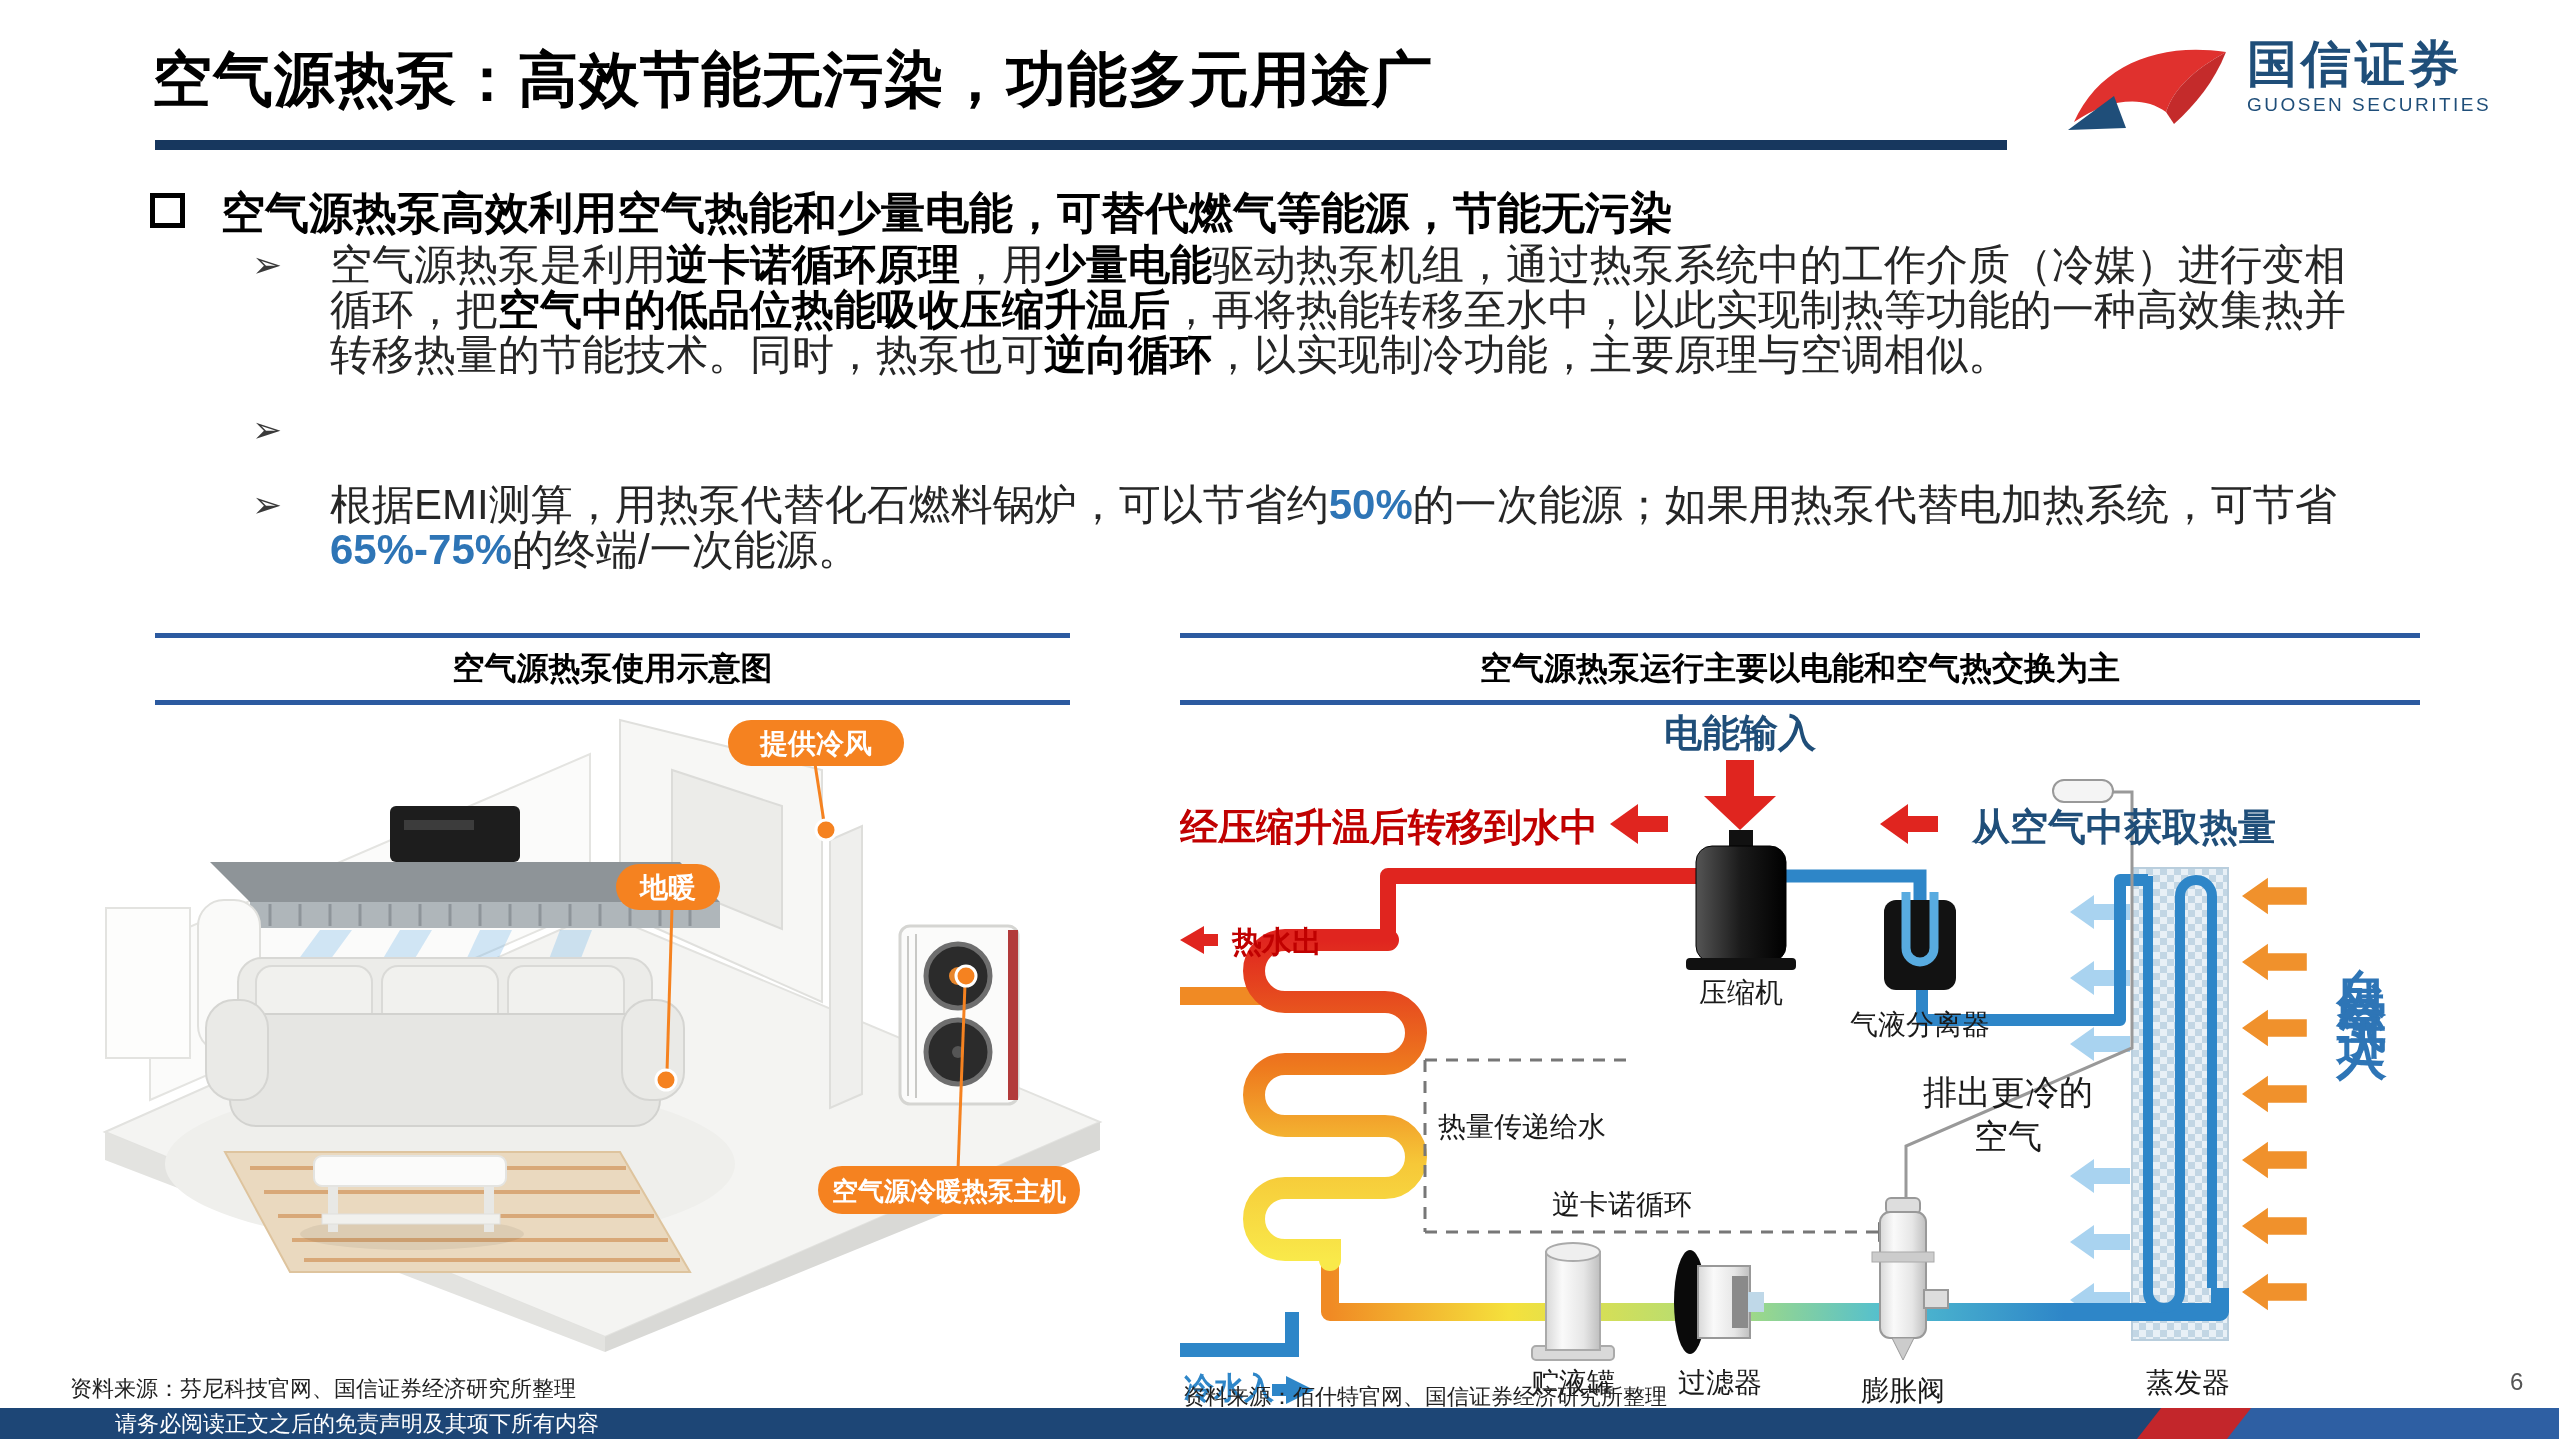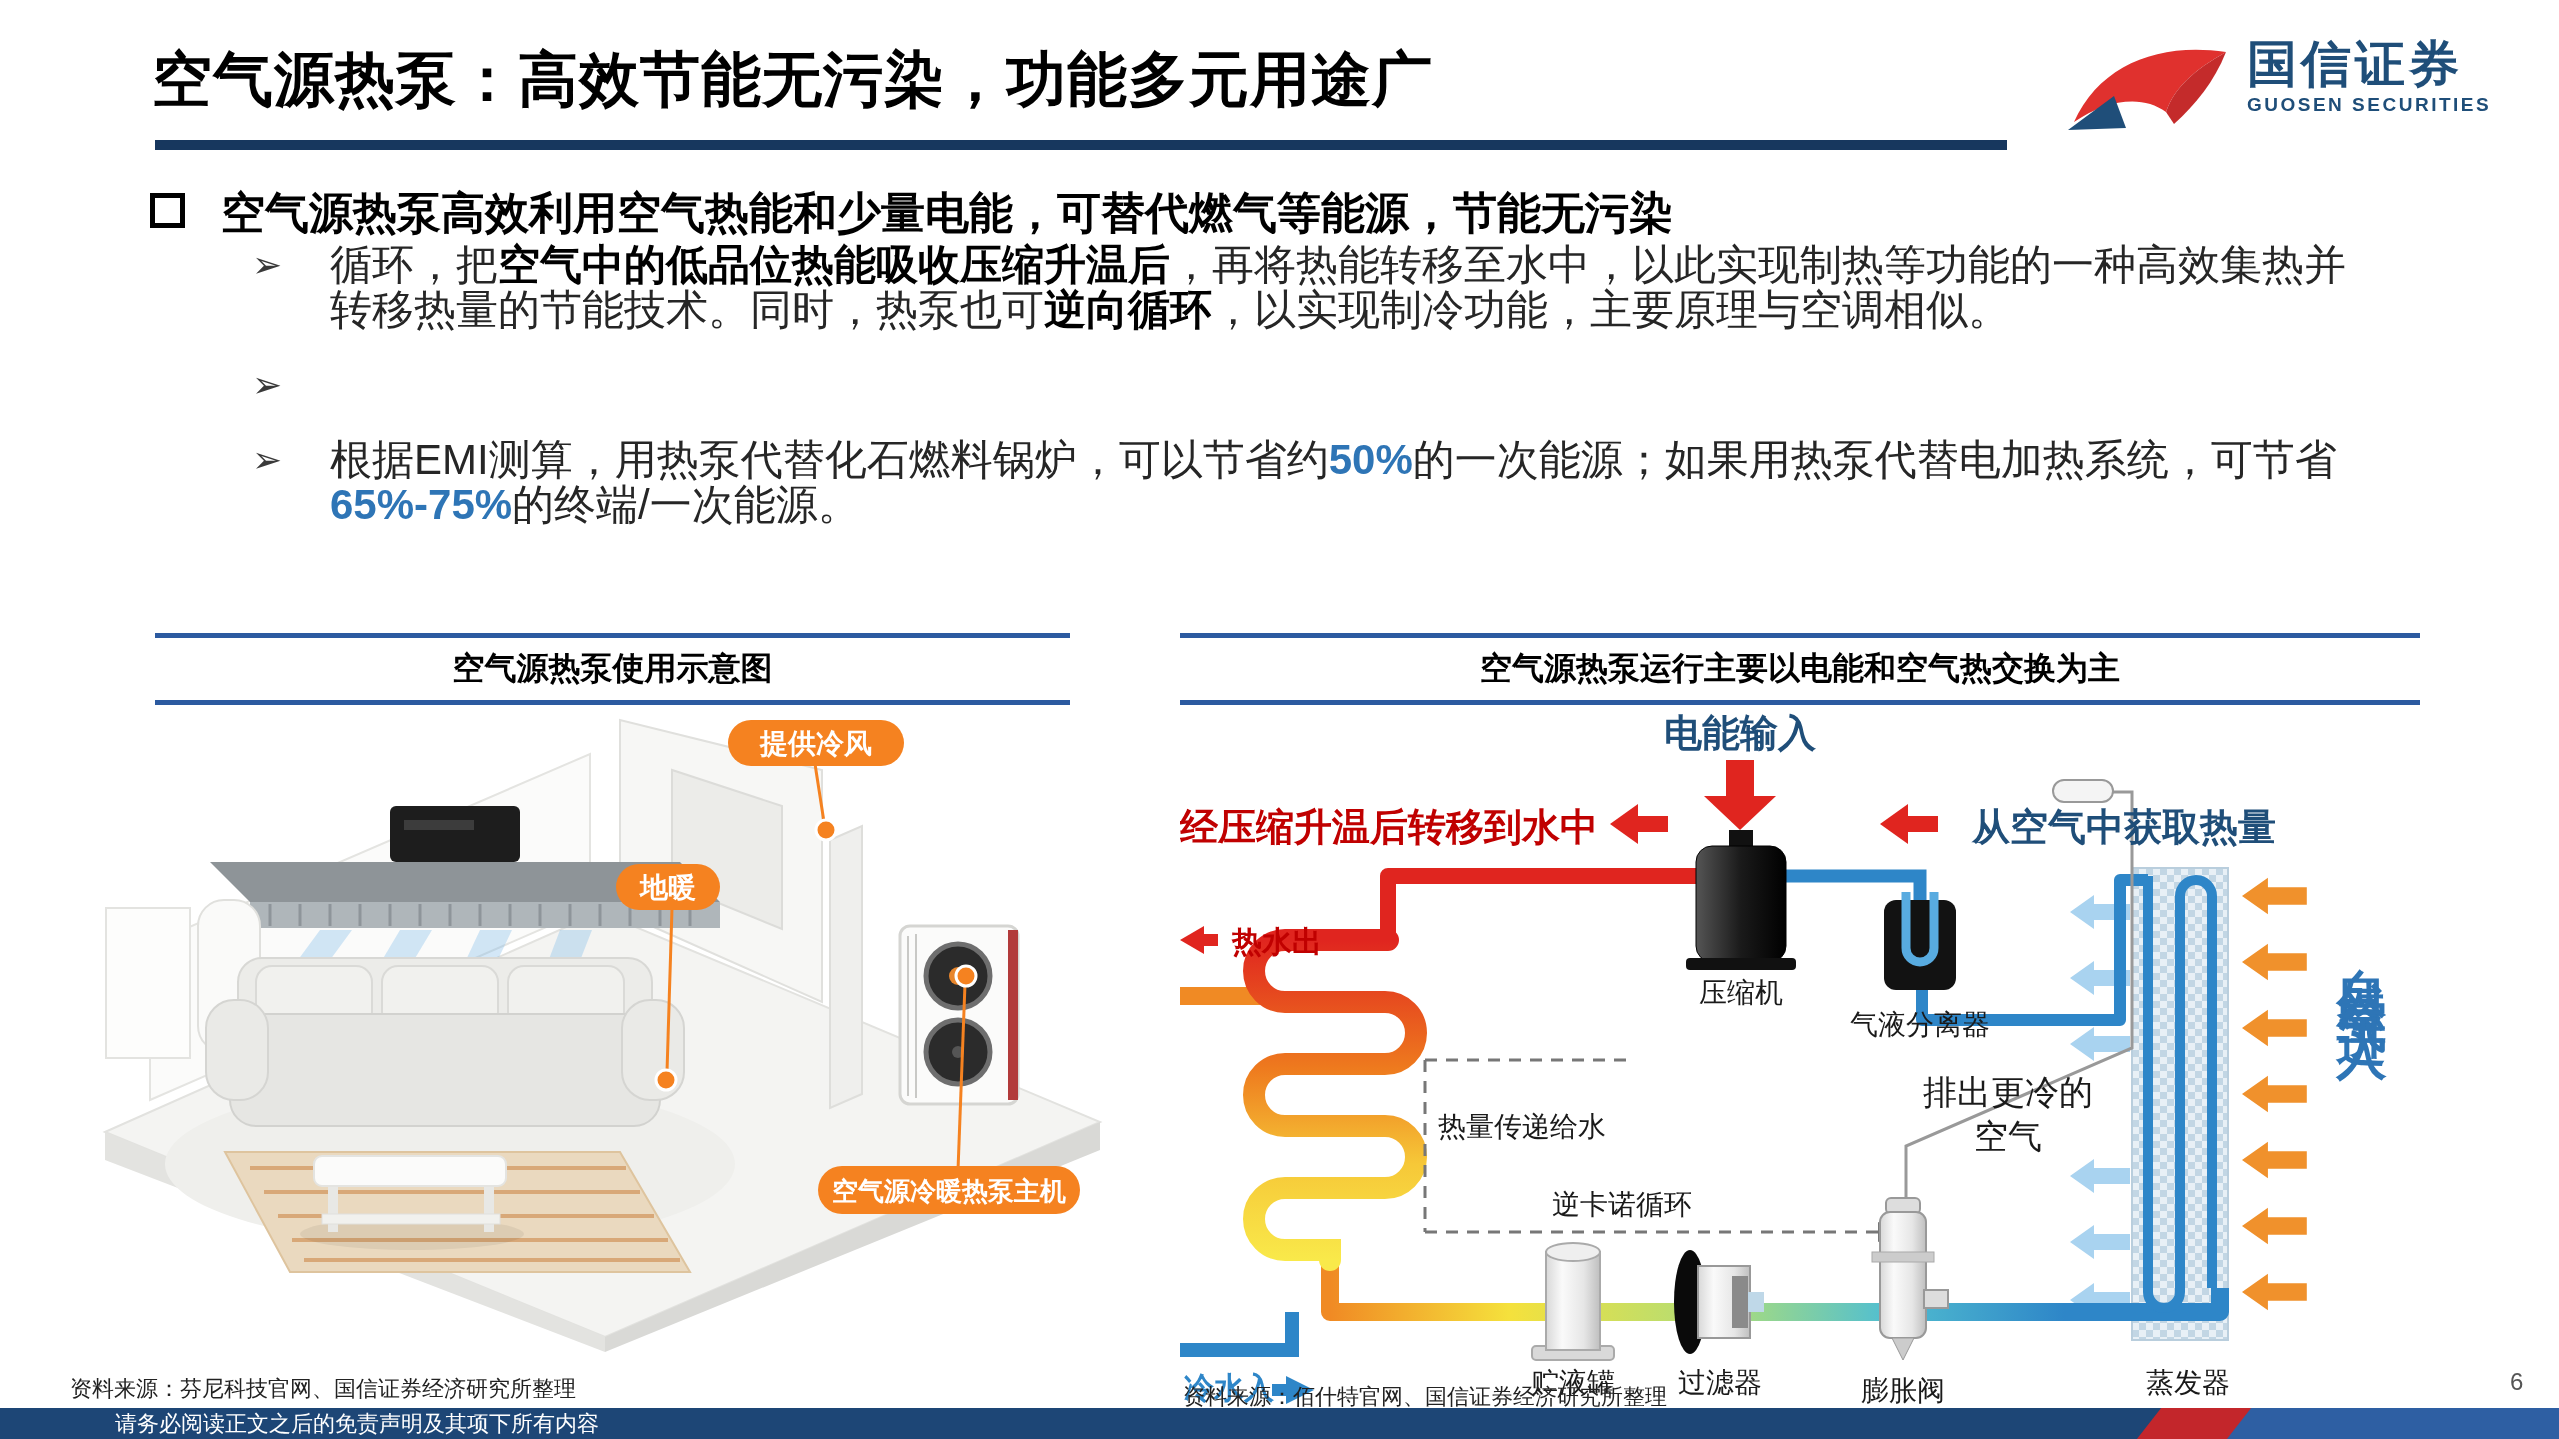--- a/index.html
+++ b/index.html
@@ -5,21 +5,21 @@
   html,body{margin:0;padding:0;background:#888;}
   #slide{position:relative;width:2559px;height:1439px;background:#ffffff;overflow:hidden;
          font-family:"Liberation Sans","DejaVu Sans",sans-serif;}
   .abs{position:absolute;}
   
   #page-title{left:152px;top:40px;font-size:60px;font-weight:800;color:#000;letter-spacing:1px;white-space:nowrap;}
   #title-rule{left:155px;top:140px;width:1852px;height:10px;background:#17375E;}
   #logo{left:2062px;top:36px;display:flex;align-items:flex-start;}
   #logo-text{margin-left:10px;}
   #logo-cn{font-size:50px;font-weight:800;color:#1F4E79;letter-spacing:4px;line-height:56px;}
-  #logo-en{font-size:19px;font-weight:700;color:#1F4E79;letter-spacing:2.5px;margin-top:2px;}
+  #logo-en{font-size:19px;font-weight:400;color:#1F4E79;letter-spacing:2.5px;margin-top:2px;}
   
   #section-head{left:150px;top:184px;display:flex;align-items:flex-start;}
   #section-square{width:25px;height:25px;border:5px solid #000;margin-top:9px;flex:0 0 auto;}
   #section-head-text{margin-left:36px;font-size:44px;font-weight:800;color:#000;white-space:nowrap;}
   #bullets{left:252px;top:242px;}
   .bullet{display:flex;align-items:flex-start;}
   .bullet + .bullet{margin-top:30px;}
   .marker{width:78px;flex:0 0 auto;font-size:36px;color:#3a3a3a;line-height:45px;}
   .b-line{font-size:42px;line-height:45px;color:#262626;white-space:nowrap;}
   .seg.b{font-weight:700;color:#000;}
@@ -68,20 +68,21 @@
 
   <div class="abs" id="section-head">
     <div id="section-square"></div>
     <div id="section-head-text">空气源热泵高效利用空气热能和少量电能，可替代燃气等能源，节能无污染</div>
   </div>
 
   <div class="abs" id="bullets">
       <div class="bullet">
         <span class="marker">➢</span>
         <div>
+          <div class="b-line"><span class="seg ">空气源热泵是利用</span><span class="seg b">逆卡诺循环原理</span><span class="seg ">，用</span><span class="seg b">少量电能</span><span class="seg ">驱动热泵机组，通过热泵系统中的工作介质（冷媒）进行变相</span></div>
           <div class="b-line"><span class="seg ">循环，把</span><span class="seg b">空气中的低品位热能吸收压缩升温后</span><span class="seg ">，再将热能转移至水中，以此实现制热等功能的一种高效集热并</span></div>
           <div class="b-line"><span class="seg ">转移热量的节能技术。同时，热泵也可</span><span class="seg b">逆向循环</span><span class="seg ">，以实现制冷功能，主要原理与空调相似。</span></div>
         </div>
       </div>
       <div class="bullet">
         <span class="marker">➢</span>
         <div>
         </div>
       </div>
       <div class="bullet">

